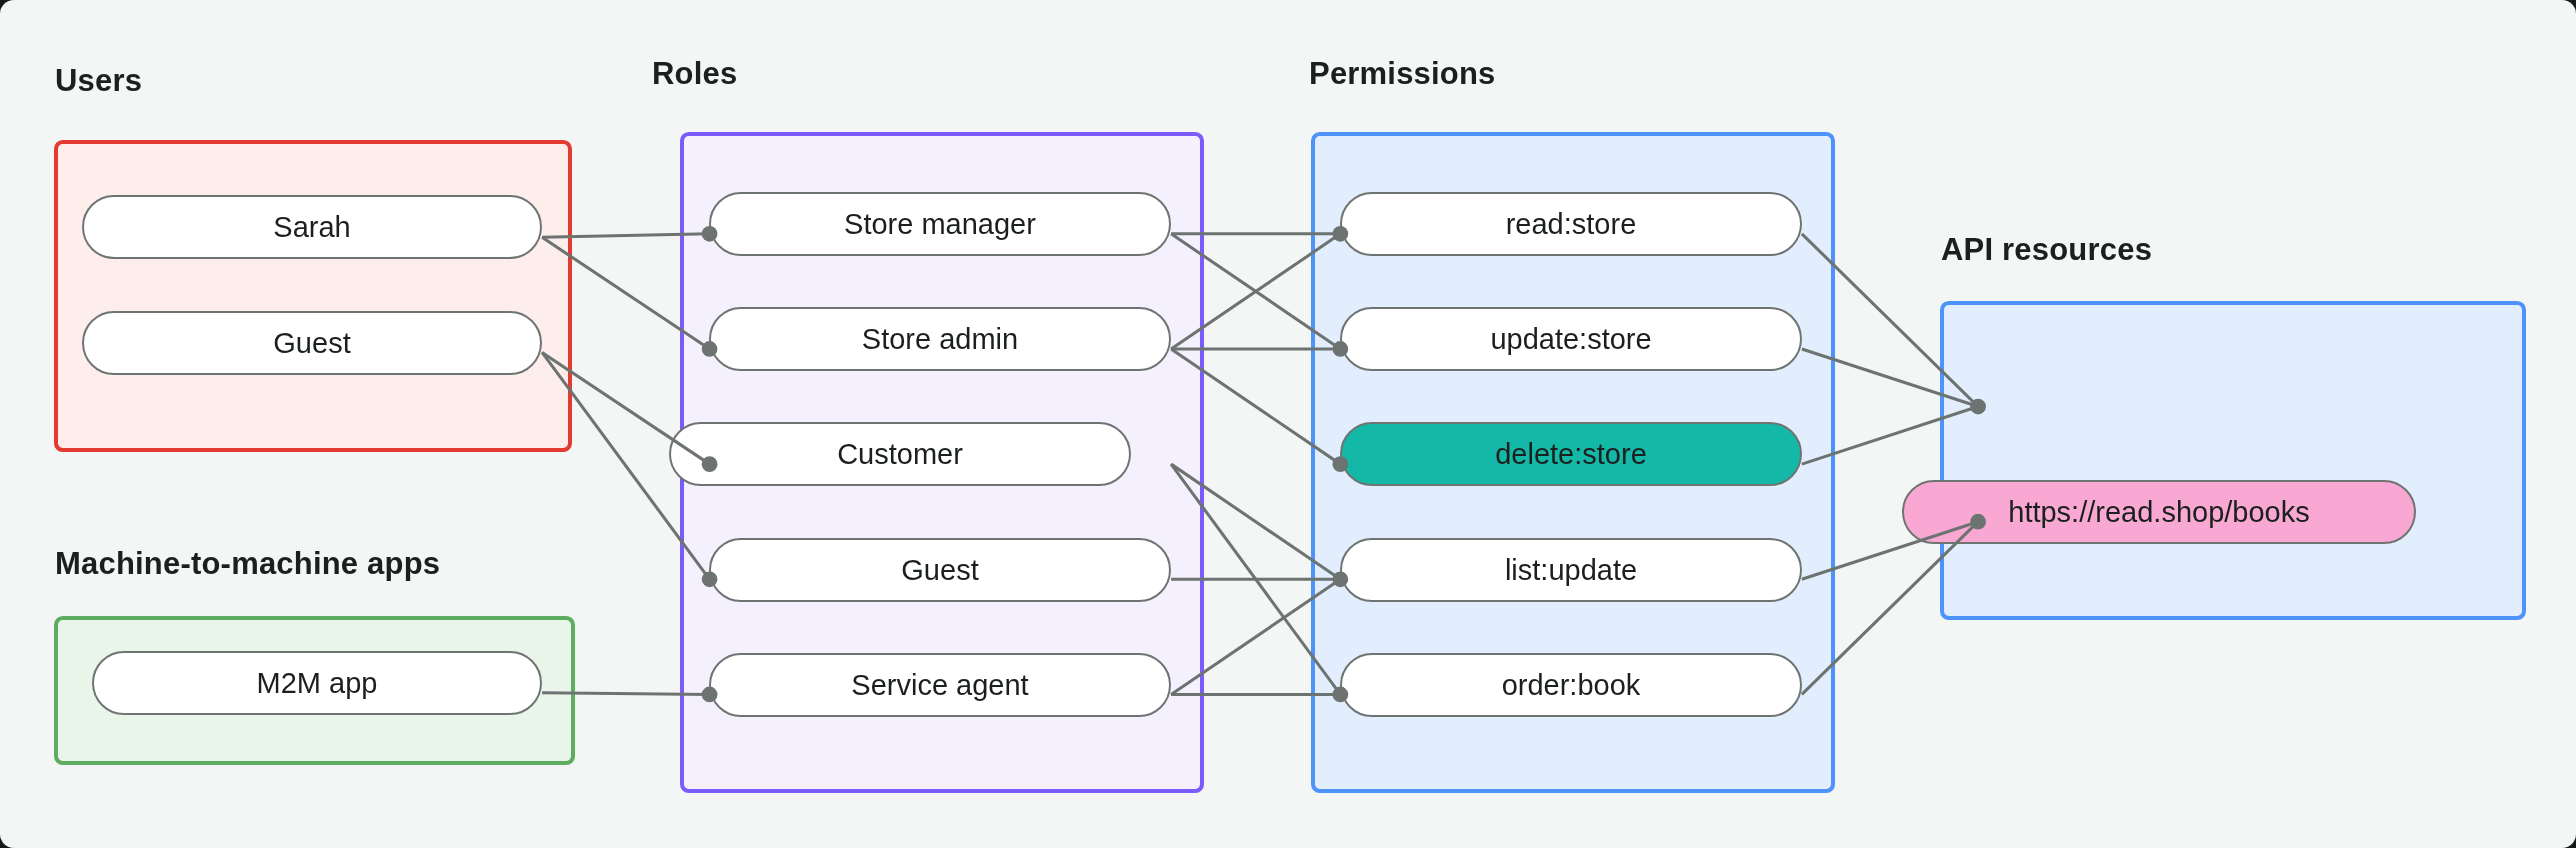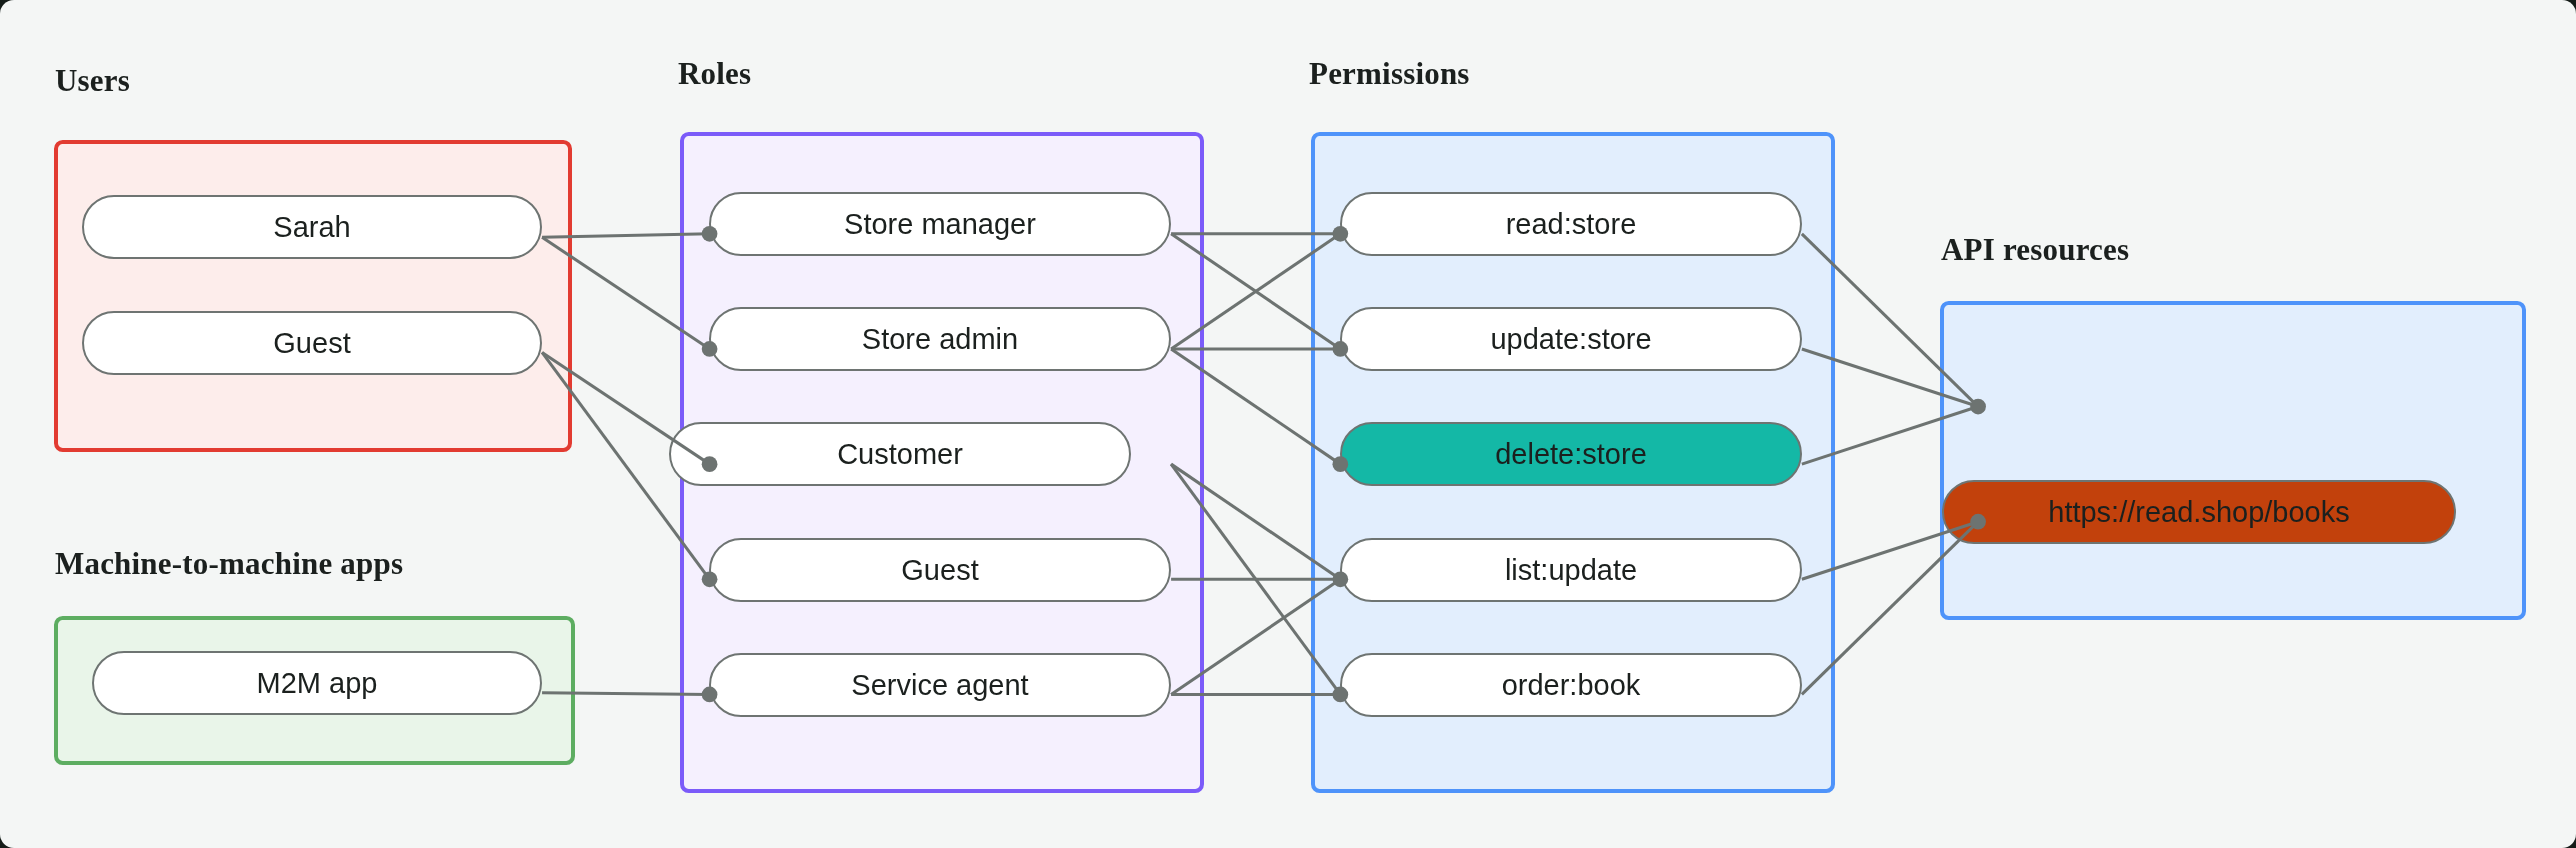--- a/index.html
+++ b/index.html
@@ -17,21 +17,20 @@
     border:4.4px solid transparent;
     box-sizing:border-box;
   }
   .group-label{
     position:absolute;
     font-size:31px;
     font-weight:600;
     color:#1b201e;
     letter-spacing:0.2px;
     white-space:nowrap;
-    font-family:Liberation Serif, serif;
   }
   .node-pill{
     position:absolute;
     height:64px;
     box-sizing:border-box;
     background:#ffffff;
     border:2.6px solid #6e7472;
     border-radius:42px;
     display:flex;
     align-items:center;
@@ -51,36 +50,36 @@
 
 <div id="canvas" style="background: rgb(244, 246, 245);">
     <div class="group-box" style="left: 54px; top: 140px; width: 518px; height: 312px; border-color: rgb(226, 59, 49); background: rgb(253, 237, 235);"></div>
     <div class="group-label" style="left: 55px; top: 63px;">Users</div>
     <div class="node-pill" style="left: 82px; top: 195px; width: 460px; background: rgb(255, 255, 255); border-color: rgb(110, 116, 114);">Sarah</div>
     <div class="node-pill" style="left: 82px; top: 311px; width: 460px; background: rgb(255, 255, 255); border-color: rgb(110, 116, 114);">Guest</div>
     <div class="group-box" style="left: 54px; top: 616px; width: 521px; height: 149px; border-color: rgb(93, 173, 97); background: rgb(233, 245, 233);"></div>
     <div class="group-label" style="left: 55px; top: 546px;">Machine-to-machine apps</div>
     <div class="node-pill" style="left: 92px; top: 651px; width: 450px; background: rgb(255, 255, 255); border-color: rgb(110, 116, 114);">M2M app</div>
     <div class="group-box" style="left: 680px; top: 132px; width: 524px; height: 661px; border-color: rgb(123, 91, 249); background: rgb(245, 240, 254);"></div>
-    <div class="group-label" style="left: 678px; top: 56px;">Roles</div>
+    <div class="group-label" style="left: 652px; top: 56px;">Roles</div>
     <div class="node-pill" style="left: 709px; top: 192px; width: 462px; background: rgb(255, 255, 255); border-color: rgb(110, 116, 114);">Store manager</div>
     <div class="node-pill" style="left: 709px; top: 307px; width: 462px; background: rgb(255, 255, 255); border-color: rgb(110, 116, 114);">Store admin</div>
     <div class="node-pill" style="left: 669px; top: 422px; width: 462px; background: rgb(255, 255, 255); border-color: rgb(110, 116, 114);">Customer</div>
     <div class="node-pill" style="left: 709px; top: 538px; width: 462px; background: rgb(255, 255, 255); border-color: rgb(110, 116, 114);">Guest</div>
     <div class="node-pill" style="left: 709px; top: 653px; width: 462px; background: rgb(255, 255, 255); border-color: rgb(110, 116, 114);">Service agent</div>
     <div class="group-box" style="left: 1311px; top: 132px; width: 524px; height: 661px; border-color: rgb(78, 147, 250); background: rgb(226, 238, 253);"></div>
     <div class="group-label" style="left: 1309px; top: 56px;">Permissions</div>
     <div class="node-pill" style="left: 1340px; top: 192px; width: 462px; background: rgb(255, 255, 255); border-color: rgb(110, 116, 114);">read:store</div>
     <div class="node-pill" style="left: 1340px; top: 307px; width: 462px; background: rgb(255, 255, 255); border-color: rgb(110, 116, 114);">update:store</div>
     <div class="node-pill" style="left: 1340px; top: 422px; width: 462px; background: #14b8a6; border-color: rgb(110, 116, 114);">delete:store</div>
     <div class="node-pill" style="left: 1340px; top: 538px; width: 462px; background: rgb(255, 255, 255); border-color: rgb(110, 116, 114);">list:update</div>
     <div class="node-pill" style="left: 1340px; top: 653px; width: 462px; background: rgb(255, 255, 255); border-color: rgb(110, 116, 114);">order:book</div>
     <div class="group-box" style="left: 1940px; top: 301px; width: 586px; height: 319px; border-color: rgb(78, 147, 250); background: rgb(226, 238, 253);"></div>
     <div class="group-label" style="left: 1941px; top: 232px;">API resources</div>
-    <div class="node-pill" style="left: 1942px; top: 480px; width: 514px; background: #c2410c; border-color: rgb(110, 116, 114);">https://read.shop/books</div>
+    <div class="node-pill" style="left: 1902px; top: 480px; width: 514px; background: #f9a8d4; border-color: rgb(110, 116, 114);">https://read.shop/books</div>
     <svg id="edge-layer" width="2576" height="848" viewBox="0 0 2952 972">
       <line x1="621" y1="272" x2="813" y2="268" stroke="#6d7371" stroke-width="3.5"></line>
       <line x1="621" y1="272" x2="813" y2="400" stroke="#6d7371" stroke-width="3.5"></line>
       <line x1="621" y1="404" x2="813" y2="532" stroke="#6d7371" stroke-width="3.5"></line>
       <line x1="621" y1="404" x2="813" y2="664" stroke="#6d7371" stroke-width="3.5"></line>
       <line x1="621" y1="794" x2="813" y2="796" stroke="#6d7371" stroke-width="3.5"></line>
       <line x1="1342" y1="268" x2="1536" y2="268" stroke="#6d7371" stroke-width="3.5"></line>
       <line x1="1342" y1="268" x2="1536" y2="400" stroke="#6d7371" stroke-width="3.5"></line>
       <line x1="1342" y1="400" x2="1536" y2="268" stroke="#6d7371" stroke-width="3.5"></line>
       <line x1="1342" y1="400" x2="1536" y2="400" stroke="#6d7371" stroke-width="3.5"></line>

